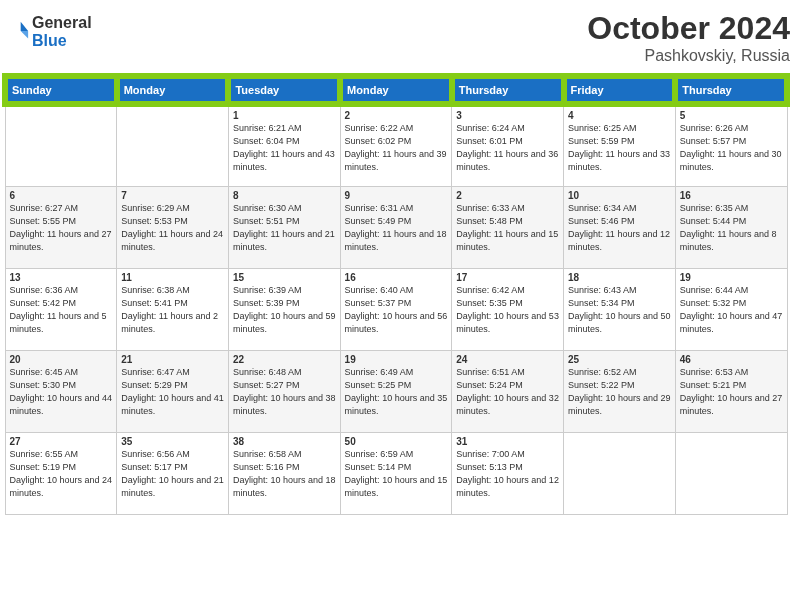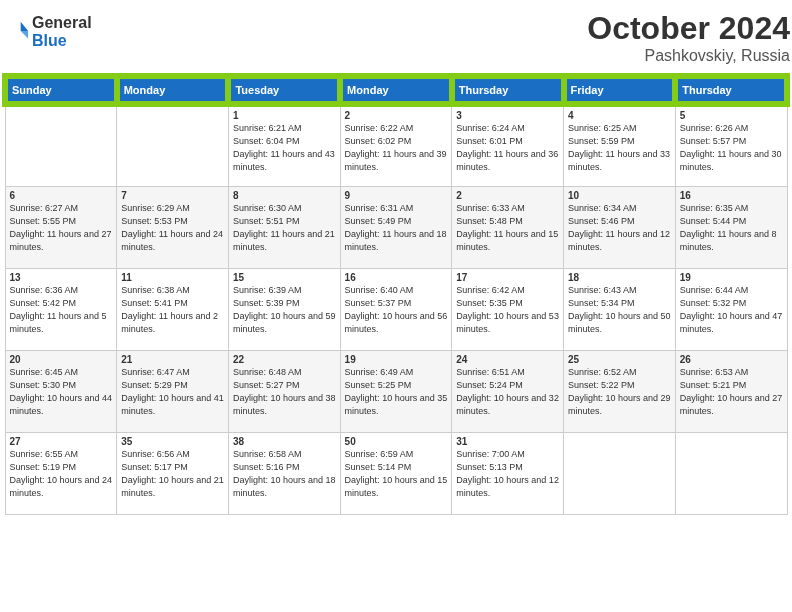--- a/index.html
+++ b/index.html
@@ -222,21 +222,21 @@
           </td>
           <td>
             <span class="day-num">24</span>
             <div class="day-info">Sunrise: 6:51 AM<br>Sunset: 5:24 PM<br>Daylight: 10 hours and 32 minutes.</div>
           </td>
           <td>
             <span class="day-num">25</span>
             <div class="day-info">Sunrise: 6:52 AM<br>Sunset: 5:22 PM<br>Daylight: 10 hours and 29 minutes.</div>
           </td>
           <td>
-            <span class="day-num">26</span>
+            <span class="day-num">46</span>
             <div class="day-info">Sunrise: 6:53 AM<br>Sunset: 5:21 PM<br>Daylight: 10 hours and 27 minutes.</div>
           </td>
         </tr>
         <tr>
           <td>
             <span class="day-num">27</span>
             <div class="day-info">Sunrise: 6:55 AM<br>Sunset: 5:19 PM<br>Daylight: 10 hours and 24 minutes.</div>
           </td>
           <td>
             <span class="day-num">35</span>

